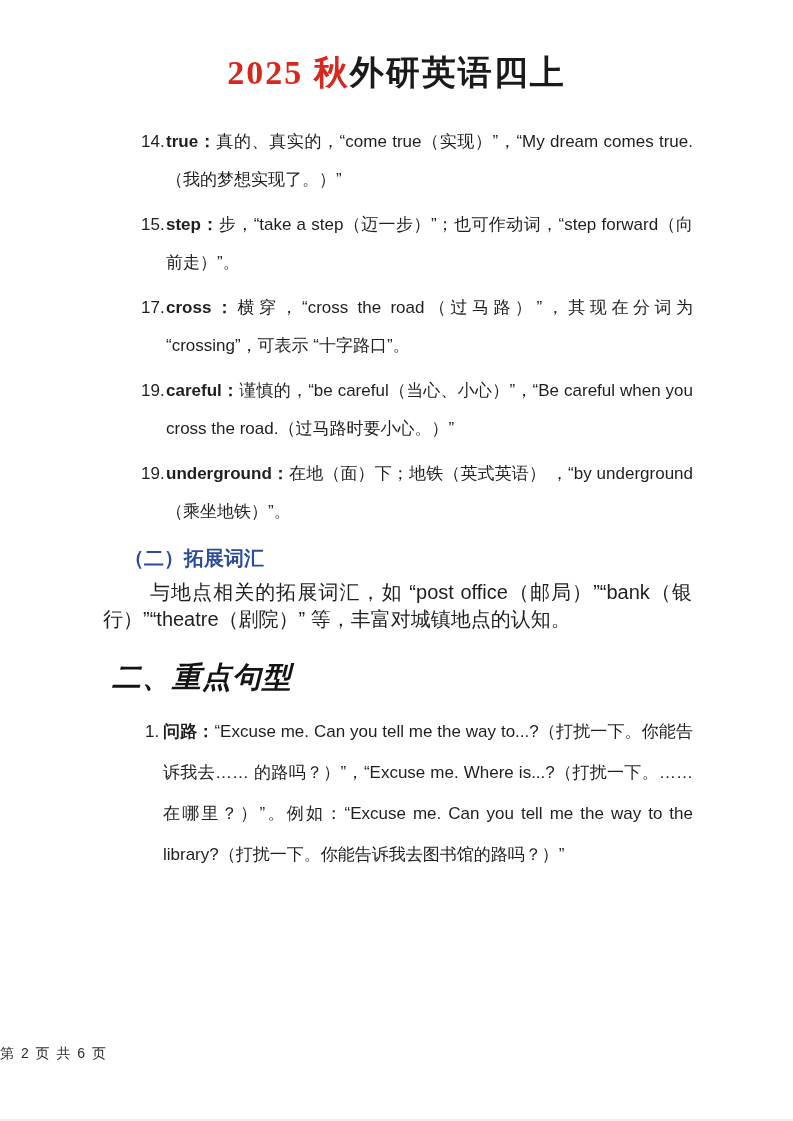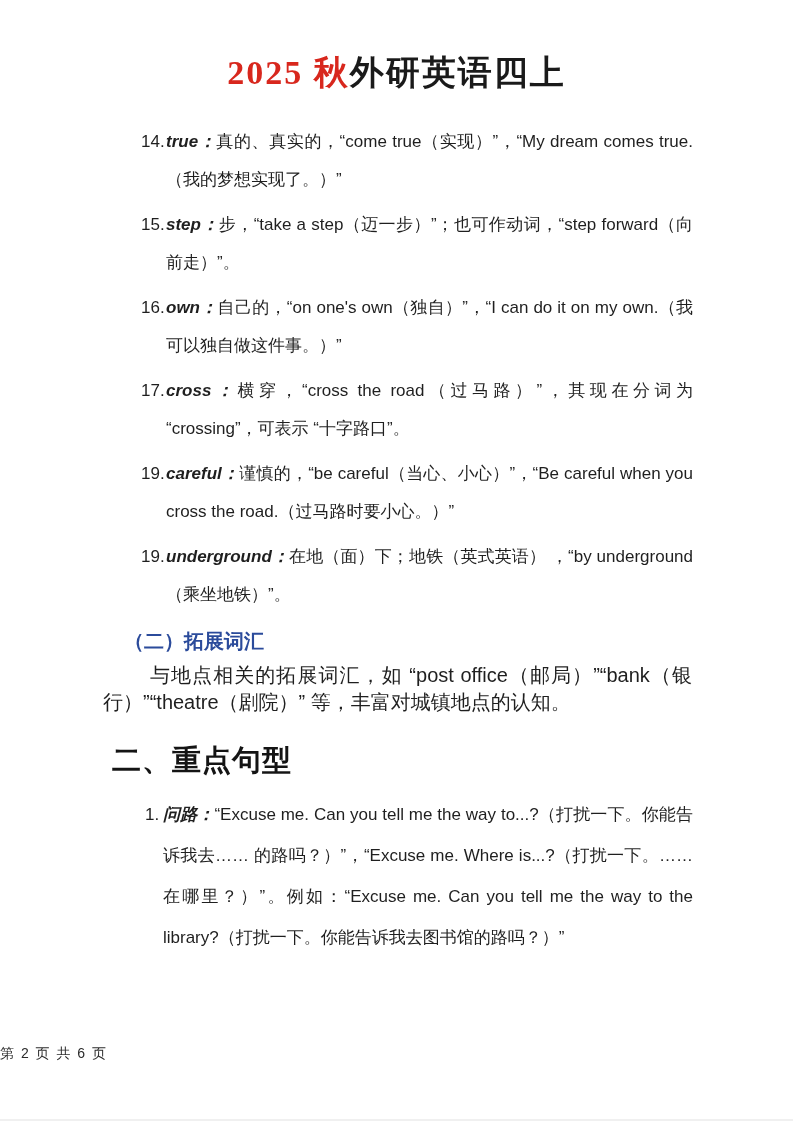--- a/index.html
+++ b/index.html
@@ -9,30 +9,30 @@
 
   .title{margin:0;padding-top:50px;text-align:center;
          font-family:"Liberation Serif","DejaVu Serif",serif;
          font-size:34px;font-weight:700;letter-spacing:2px;color:#1a1a1a;}
   .title-red{color:#d8271d;}
 
   .vocab-list{list-style:none;margin:27px 100px 0 141px;padding:0;}
   .vitem{position:relative;padding-left:25px;font-size:17px;line-height:38px;
          text-align:justify;margin-bottom:7px;}
   .vitem .num{position:absolute;left:0;top:0;}
-  .word{font-weight:700;font-style:italic;}
+  .word{font-weight:700;}
 
   .blue-heading{margin:16px 0 0 124px;font-size:20px;line-height:22px;
                 font-weight:700;color:#2b4b9b;}
 
   .para{margin:10px 101px 0 103px;text-indent:47px;font-size:20px;
         line-height:27px;text-align:justify;}
 
   .h2{margin:26px 0 0 112px;font-size:29px;line-height:36px;font-weight:700;
-      color:#141414;letter-spacing:1px;}
+      color:#141414;letter-spacing:1px;font-style:italic;}
 
   .sentence-list{list-style:none;margin:16px 100px 0 141px;padding:0;}
   .sitem{position:relative;padding-left:22px;font-size:17px;line-height:41px;
          text-align:justify;}
   .sitem .num{position:absolute;left:4px;top:0;}
 
   .footer{position:absolute;bottom:58px;left:0;width:100%;
           font-size:14px;color:#2b2b2b;letter-spacing:1.5px;}
 
   .page-bottom-edge{position:absolute;left:0;bottom:0;width:100%;height:0;
@@ -44,23 +44,20 @@
 <div class="page">
 
   <h1 class="title"><span class="title-red">2025 秋</span><span>外研英语四上</span></h1>
 
   <ol class="vocab-list">
     <li class="vitem">
       <span class="num">14.</span><span class="word">true：</span><span>真的、真实的，“come true（实现）”，“My dream comes true.（我的梦想实现了。）”</span>
     </li>
     <li class="vitem">
       <span class="num">15.</span><span class="word">step：</span><span>步，“take a step（迈一步）”；也可作动词，“step forward（向前走）”。</span>
-    </li>
-    <li class="vitem">
-      <span class="num">16.</span><span class="word">own：</span><span>自己的，“on one's own（独自）”，“I can do it on my own.（我可以独自做这件事。）”</span>
     </li>
     <li class="vitem">
       <span class="num">17.</span><span class="word">cross：</span><span>横穿，“cross the road（过马路）”，其现在分词为 “crossing”，可表示 “十字路口”。</span>
     </li>
     <li class="vitem">
       <span class="num">19.</span><span class="word">careful：</span><span>谨慎的，“be careful（当心、小心）”，“Be careful when you cross the road.（过马路时要小心。）”</span>
     </li>
     <li class="vitem">
       <span class="num">19.</span><span class="word">underground：</span><span>在地（面）下；地铁（英式英语） ，“by underground（乘坐地铁）”。</span>
     </li>

